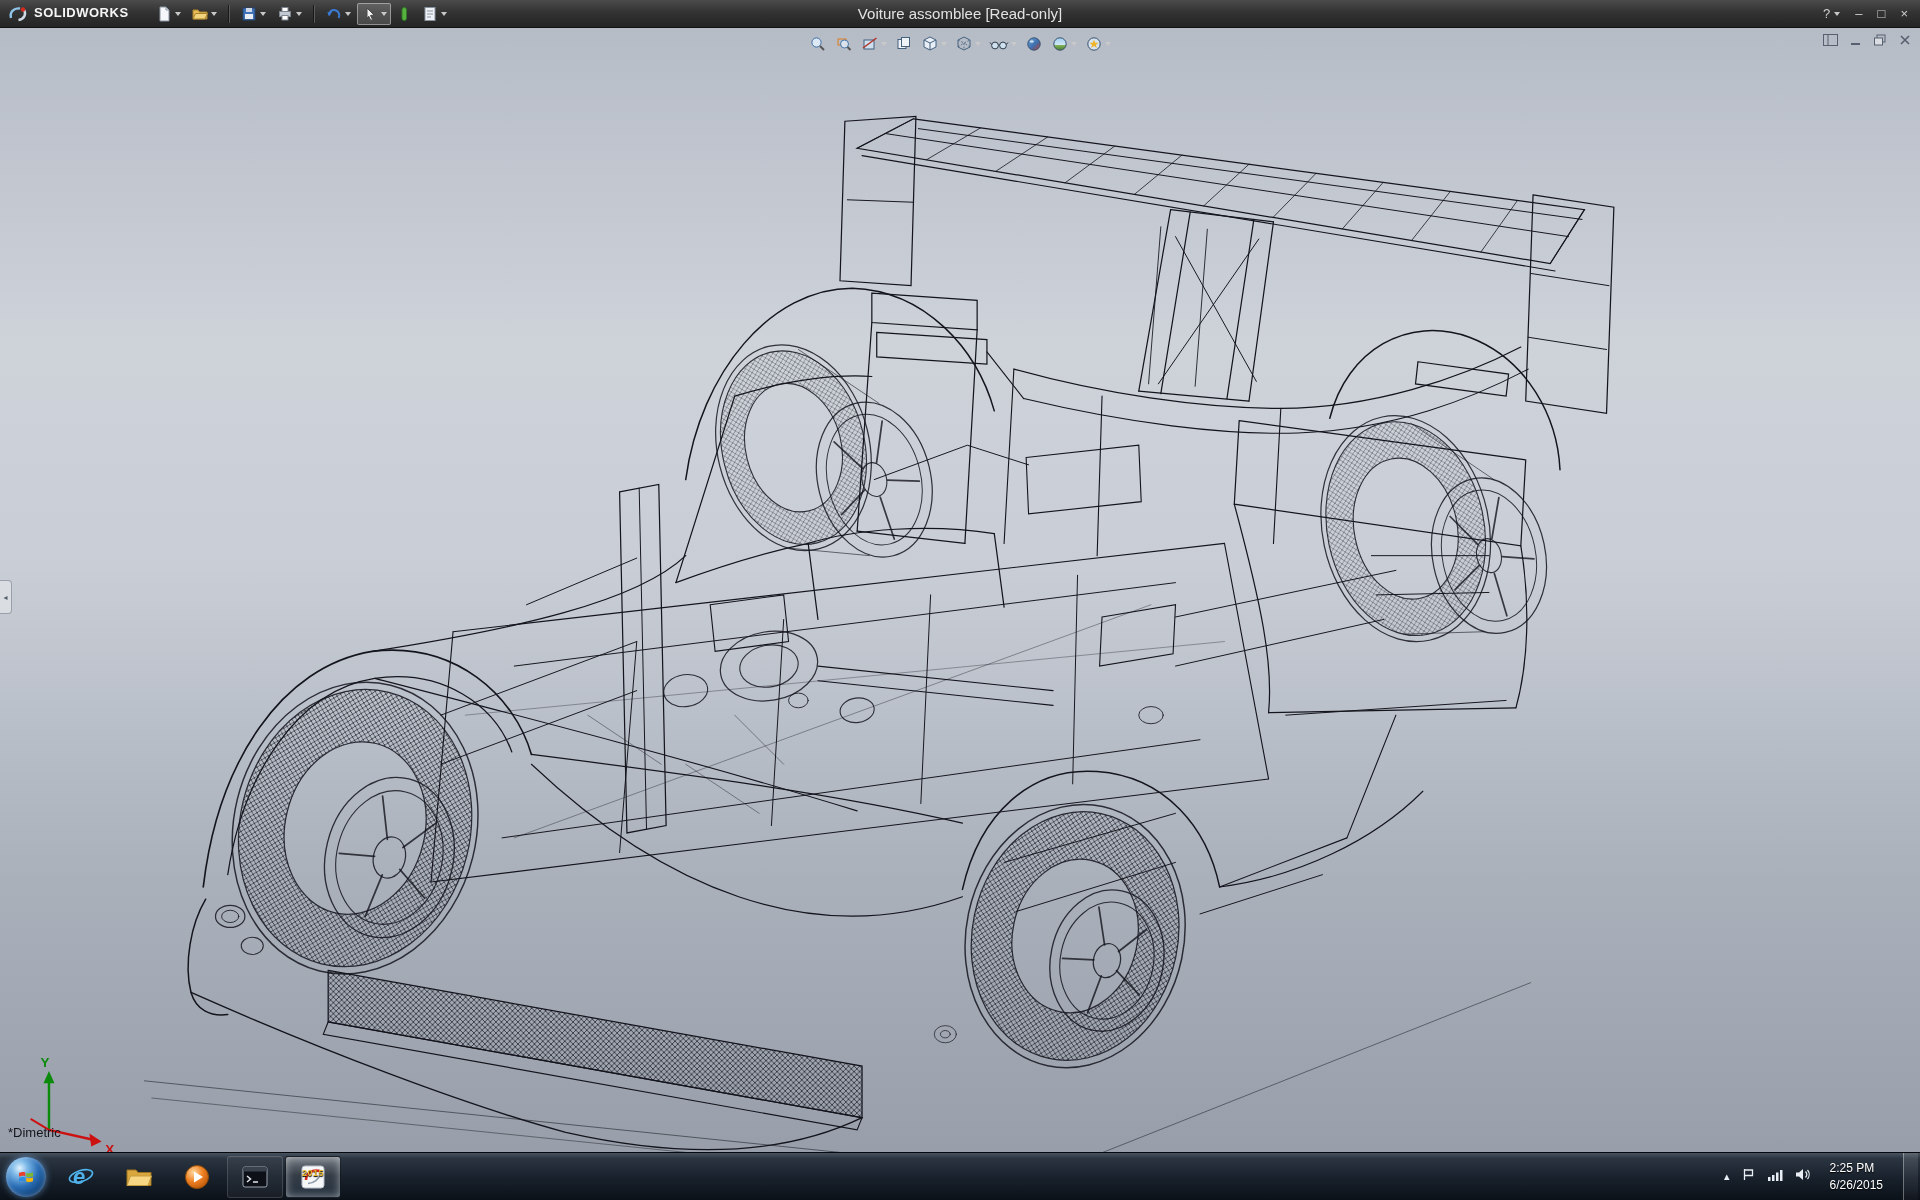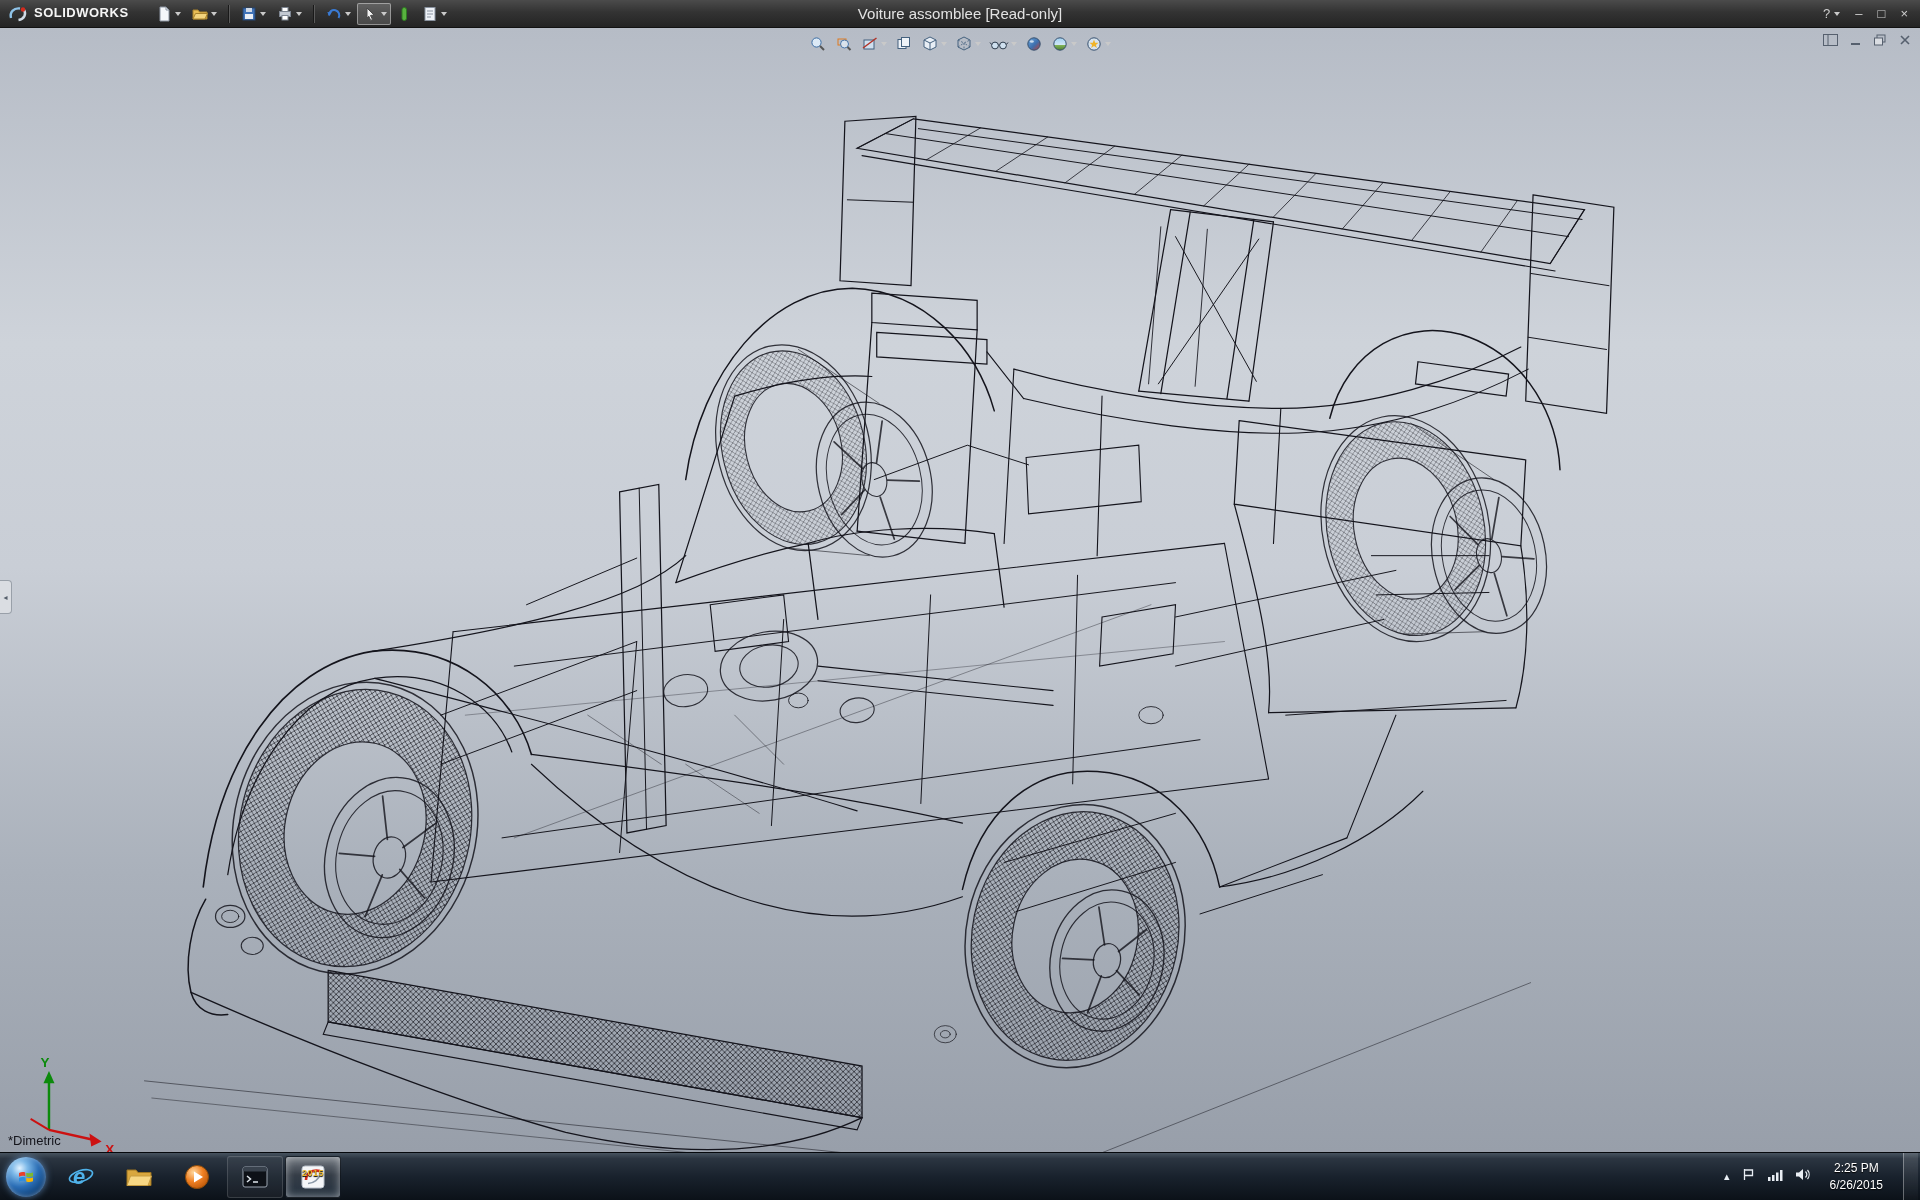--- a/index.html
+++ b/index.html
@@ -31,40 +31,40 @@
   .hud{position:absolute;top:5px;left:50%;transform:translateX(-50%);display:flex;align-items:center;gap:4px}
   .hud-btn{display:flex;align-items:center;height:22px;padding:0 2px;border-radius:2px}
 
   .doc-controls{position:absolute;top:4px;right:6px;display:flex;align-items:center;gap:7px}
   .doc-btn{width:18px;height:16px;display:flex;align-items:center;justify-content:center;color:#56606e}
 
   .panel-tab{position:absolute;left:0;top:552px;width:12px;height:34px;background:#dadde2;
     border:1px solid #99a0a9;border-left:none;border-radius:0 4px 4px 0;
     display:flex;align-items:center;justify-content:center;font-size:8px;color:#555f6b}
 
-  .view-label{position:absolute;left:8px;bottom:4px;font-size:13px;color:#15151c}
+  .view-label{position:absolute;left:8px;bottom:12px;font-size:13px;color:#15151c}
 
   
   .taskbar{position:absolute;left:0;bottom:0;width:1920px;height:48px;
     background:linear-gradient(#47535f 0%,#2b3541 12%,#19222d 50%,#0b1118 100%);
     border-top:1px solid #05080c;display:flex;align-items:center}
   .orb{width:52px;height:48px;display:flex;align-items:center;justify-content:center}
   .orb-circle{width:40px;height:40px;border-radius:50%;
     background:radial-gradient(circle at 34% 28%,#e2f2ff 0%,#7db9e8 20%,#2a6db5 48%,#0b3a6e 80%,#062542 100%);
     box-shadow:0 0 7px rgba(130,190,255,.55),inset 0 0 5px rgba(255,255,255,.45);
     display:flex;align-items:center;justify-content:center}
   .app{width:56px;height:42px;margin:0 1px;border-radius:3px;display:flex;align-items:center;justify-content:center;position:relative}
   .app.running{border:1px solid rgba(255,255,255,.14);background:rgba(255,255,255,.05)}
   .app.active{background:linear-gradient(rgba(255,255,255,.34),rgba(255,255,255,.12) 45%,rgba(140,180,220,.2));
     border:1px solid rgba(8,14,20,.75);box-shadow:inset 0 0 9px rgba(255,255,255,.5)}
   .sw-badge{position:absolute;bottom:19px;left:50%;transform:translateX(-50%);
     font-size:9px;font-weight:bold;color:#e9b62a;text-shadow:0 1px 1px #000;letter-spacing:.5px}
   .tray{margin-left:auto;display:flex;align-items:center;gap:11px;padding-right:2px;color:#eef2f6}
   .tray-expand{font-size:11px;color:#e9eef4}
-  .clock{text-align:center;font-size:12px;line-height:1.35;color:#fff;padding:0 9px;text-shadow:0 1px 1px #000}
+  .clock{text-align:left;font-size:12px;line-height:1.35;color:#fff;padding:0 9px;text-shadow:0 1px 1px #000}
   .show-desktop{width:15px;height:48px;border-left:1px solid rgba(255,255,255,.35);
     background:linear-gradient(rgba(255,255,255,.12),rgba(255,255,255,.02))}
 
   
   .wf{stroke:#14141c;fill:none;stroke-linecap:round}
   .triad-text{font-size:11px;font-weight:bold}
 </style>
 </head>
 <body>
 

